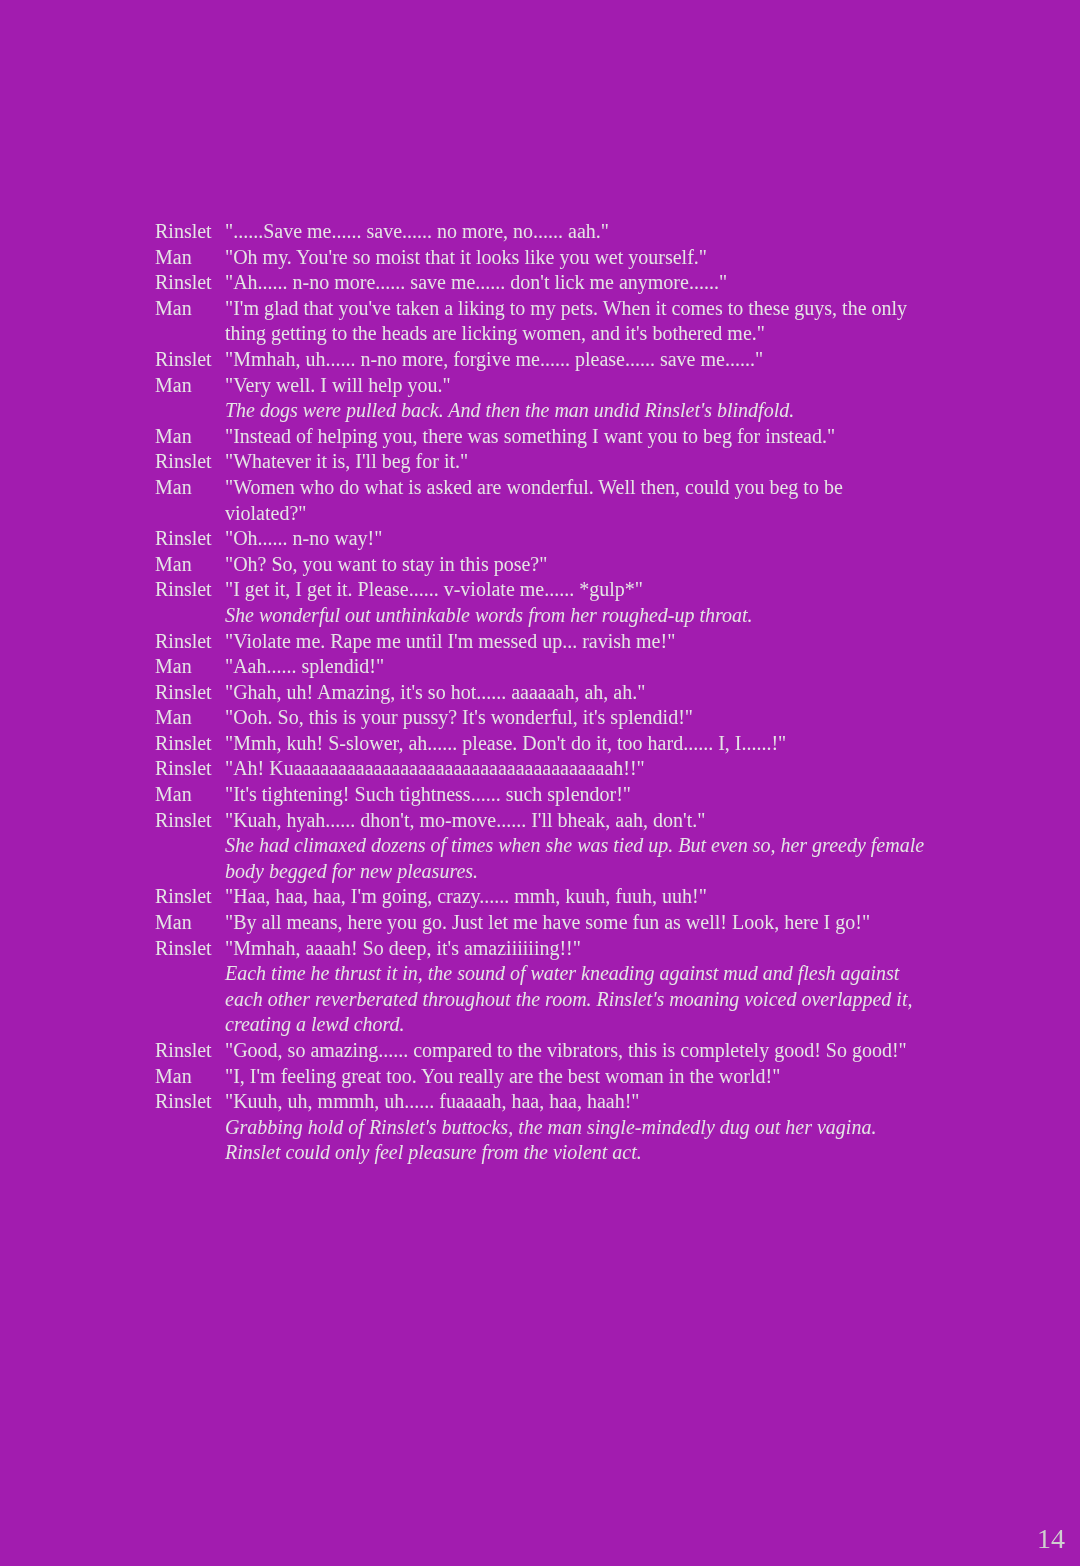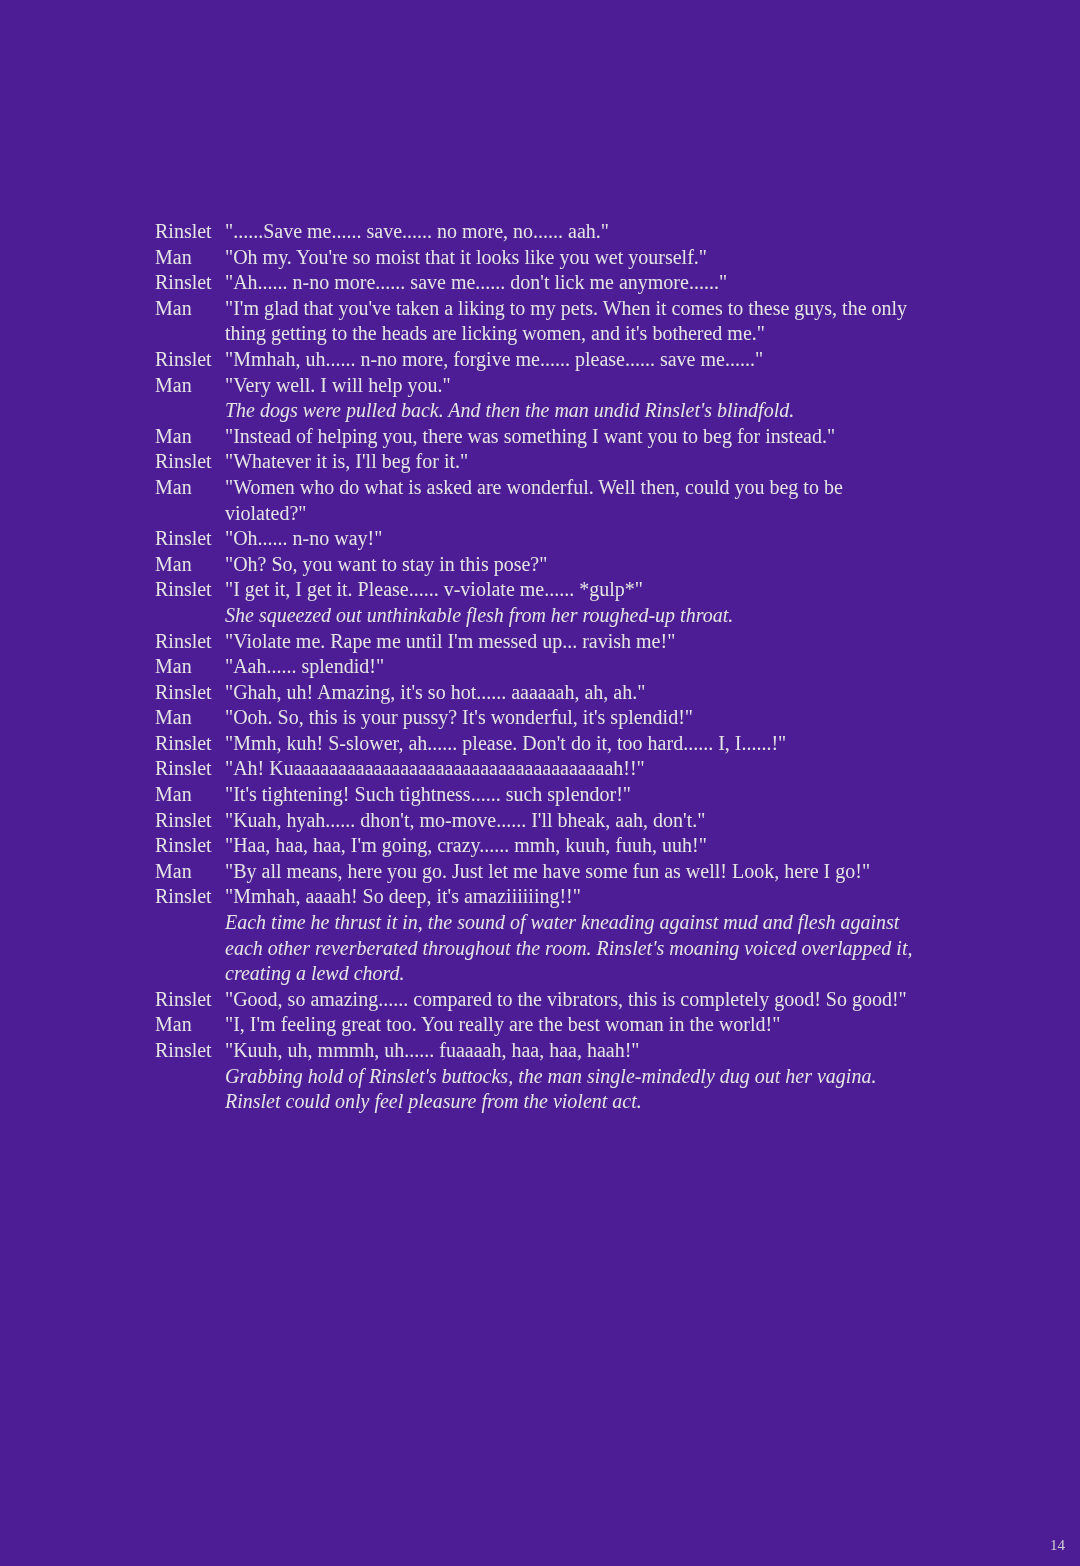--- a/index.html
+++ b/index.html
@@ -7,21 +7,21 @@
   body {
     width: 1080px;
     height: 1566px;
     position: relative;
     overflow: hidden;
     font-family: "Liberation Serif", serif;
   }
   .page {
     position: absolute;
     inset: 0;
-    background: #4c1d95;
+    background: #a21caf;
   }
   .script-block {
     position: absolute;
     left: 155px;
     top: 219px;
     width: 775px;
     color: #e5e5e5;
     font-size: 20px;
     line-height: 25.6px;
   }
@@ -37,21 +37,21 @@
     width: 700px;
   }
   .row.narration .text {
     font-style: italic;
   }
   .page-number {
     position: absolute;
     right: 15px;
     bottom: 13px;
     color: #cfcfcf;
-    font-size: 15px;
+    font-size: 28px;
     line-height: 1;
   }
 </style>
 </head>
 <body>
 
 <div class="page">
 
   <div class="script-block" id="script-block">
     <div class="row dialogue">
@@ -114,21 +114,21 @@
       <div class="text">"Oh? So, you want to stay in this pose?"</div>
     </div>
 
     <div class="row dialogue">
       <div class="speaker">Rinslet</div>
       <div class="text">"I get it, I get it. Please...... v-violate me...... *gulp*"</div>
     </div>
 
     <div class="row narration">
       <div class="speaker"></div>
-      <div class="text">She squeezed out unthinkable flesh from her roughed-up throat.</div>
+      <div class="text">She wonderful out unthinkable words from her roughed-up throat.</div>
     </div>
 
     <div class="row dialogue">
       <div class="speaker">Rinslet</div>
       <div class="text">"Violate me. Rape me until I'm messed up... ravish me!"</div>
     </div>
 
     <div class="row dialogue">
       <div class="speaker">Man</div>
       <div class="text">"Aah...... splendid!"</div>
@@ -159,20 +159,24 @@
     <div class="row dialogue">
       <div class="speaker">Man</div>
       <div class="text">"It's tightening! Such tightness...... such splendor!"</div>
     </div>
 
     <div class="row dialogue">
       <div class="speaker">Rinslet</div>
       <div class="text">"Kuah, hyah...... dhon't, mo-move...... I'll bheak, aah, don't."</div>
     </div>
 
+    <div class="row narration">
+      <div class="speaker"></div>
+      <div class="text">She had climaxed dozens of times when she was tied up. But even so, her greedy female body begged for new pleasures.</div>
+    </div>
 
     <div class="row dialogue">
       <div class="speaker">Rinslet</div>
       <div class="text">"Haa, haa, haa, I'm going, crazy...... mmh, kuuh, fuuh, uuh!"</div>
     </div>
 
     <div class="row dialogue">
       <div class="speaker">Man</div>
       <div class="text">"By all means, here you go. Just let me have some fun as well! Look, here I go!"</div>
     </div>

